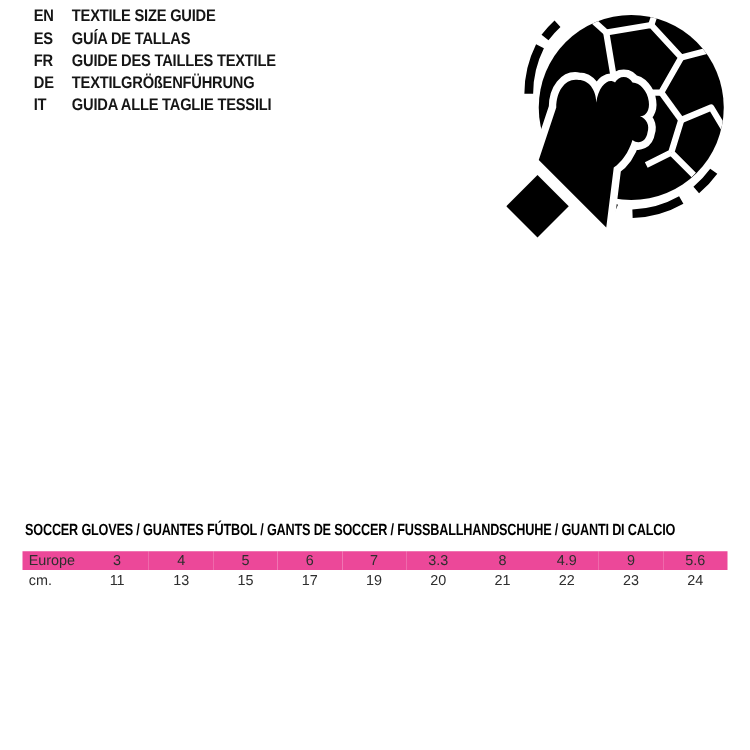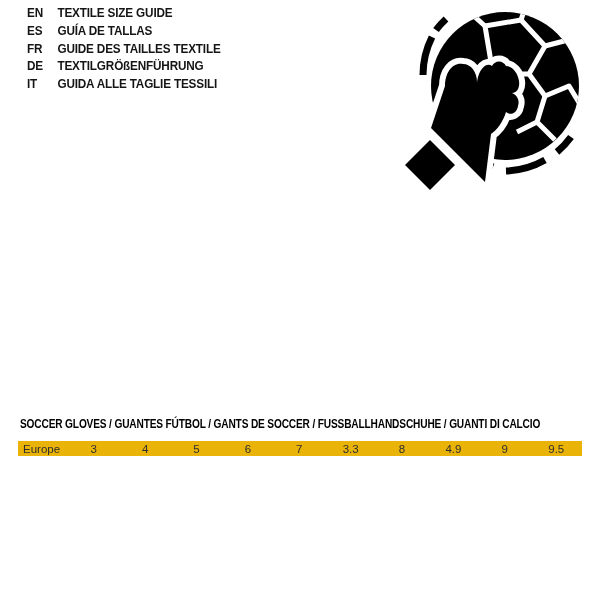--- a/index.html
+++ b/index.html
@@ -137,27 +137,40 @@
       <col>
       <col>
       <col>
       <col>
       <col>
       <col>
       <col>
       <col>
   </colgroup>
   <tbody>
-    <tr class="row-europe" style="background: #eab308;">
+    <tr class="row-europe" style="background: #ec4899;">
       <td class="row-label">Europe</td>
       <td>3</td>
       <td>4</td>
       <td>5</td>
       <td>6</td>
       <td>7</td>
       <td>3.3</td>
       <td>8</td>
       <td>4.9</td>
       <td>9</td>
-      <td>9.5</td>
+      <td>5.6</td>
+    </tr>
+    <tr class="row-cm">
+      <td class="row-label">cm.</td>
+      <td>11</td>
+      <td>13</td>
+      <td>15</td>
+      <td>17</td>
+      <td>19</td>
+      <td>20</td>
+      <td>21</td>
+      <td>22</td>
+      <td>23</td>
+      <td>24</td>
     </tr>
   </tbody>
 </table>
 
 </body></html>

